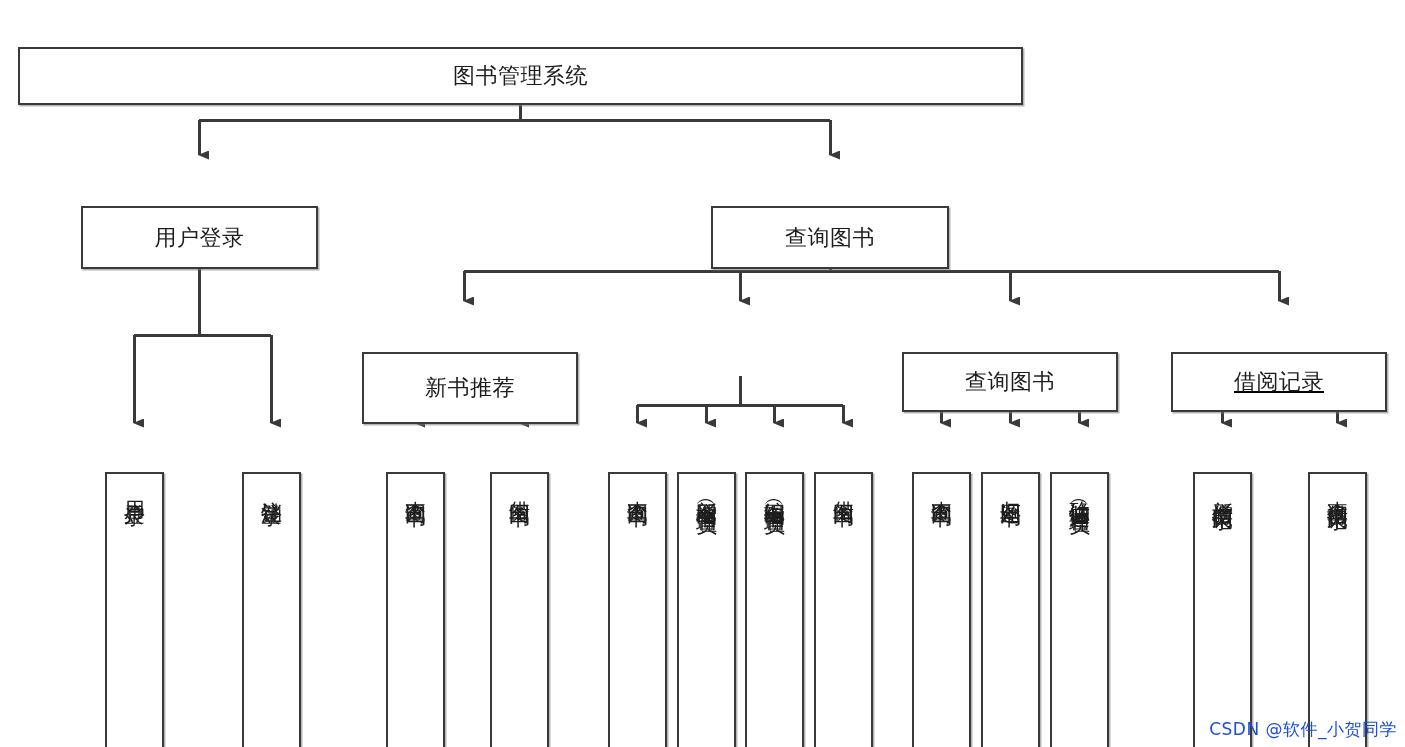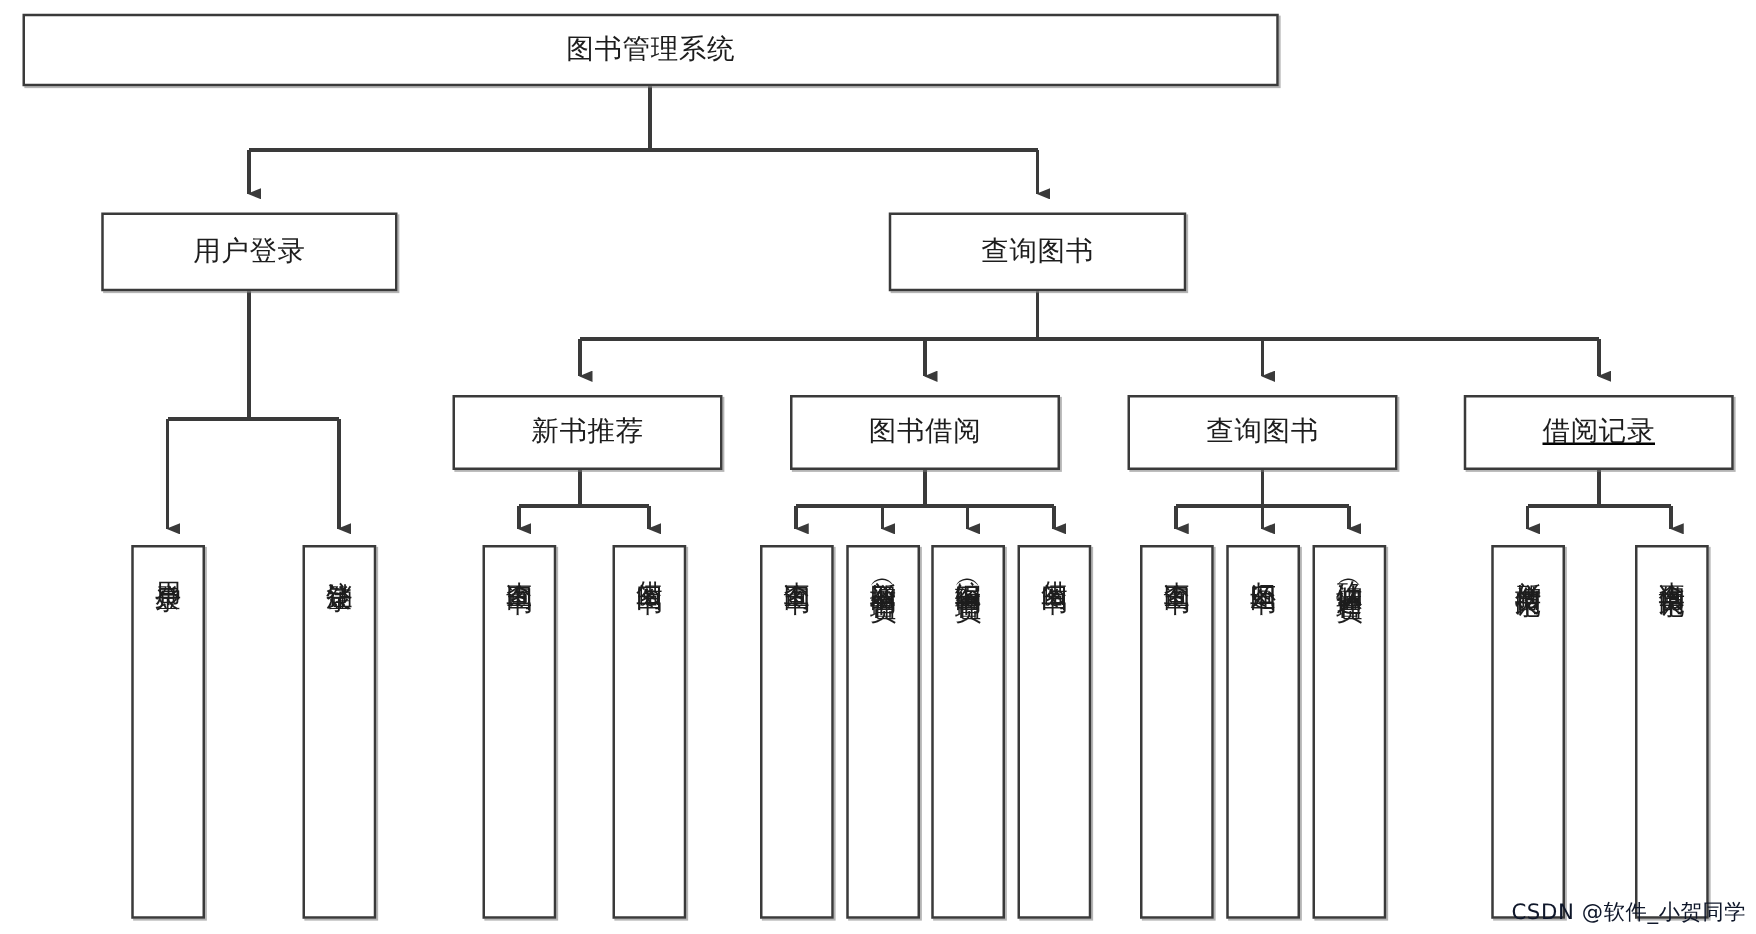--- a/index.html
+++ b/index.html
@@ -28,20 +28,21 @@
   }
   .node {
     position: absolute;
     box-sizing: border-box;
     background: #ffffff;
     border: 2px solid #3a3a3a;
     display: flex;
     align-items: center;
     justify-content: center;
     box-shadow: 1.5px 1.5px 0 0 rgba(120,120,120,0.55);
+    margin-top: 36px;
   }
   .node-label {
     color: #1d1d1d;
     font-size: 22px;
     line-height: 1.15;
     letter-spacing: 0.5px;
     white-space: nowrap;
     text-align: center;
   }
   .node.horizontal .node-label {
@@ -57,21 +58,21 @@
     text-orientation: upright;
     font-size: 21px;
     line-height: 1.34;
     letter-spacing: 2px;
   }
   #watermark {
     position: absolute;
     right: 8px;
     bottom: 6px;
     font-size: 17px;
-    color: #0f172a;
+    color: #1d4ed8;
     letter-spacing: 0.5px;
     white-space: nowrap;
     font-family: "DejaVu Sans", "Liberation Sans", sans-serif;
   }
 </style>
 </head>
 <body>
 
 <div id="diagram-root">
 
@@ -132,25 +133,22 @@
     <span class="node-label">图书管理系统</span>
   </div>
 
   <div class="node horizontal" style="left:81px; top:170px; width:237px; height:63px;">
     <span class="node-label">用户登录</span>
   </div>
   <div class="node horizontal" style="left:711px; top:170px; width:238px; height:63px;">
     <span class="node-label">查询图书</span>
   </div>
 
-  <div class="node horizontal" style="left:362px; top:316px; width:216px; height:60px;">
+  <div class="node horizontal" style="left:362px; top:316px; width:216px; height:72px;">
     <span class="node-label">新书推荐</span>
-  </div>
-  <div class="node horizontal" style="left:632px; top:316px; width:216px; height:60px;">
-    <span class="node-label">图书借阅</span>
   </div>
   <div class="node horizontal" style="left:902px; top:316px; width:216px; height:60px;">
     <span class="node-label">查询图书</span>
   </div>
   <div class="node horizontal" style="left:1171px; top:316px; width:216px; height:60px;text-decoration:underline;">
     <span class="node-label">借阅记录</span>
   </div>
 
   <div class="node vertical" style="left:105px; top:436px; width:59px; height:299px;">
     <span class="node-label">用户登录</span>

